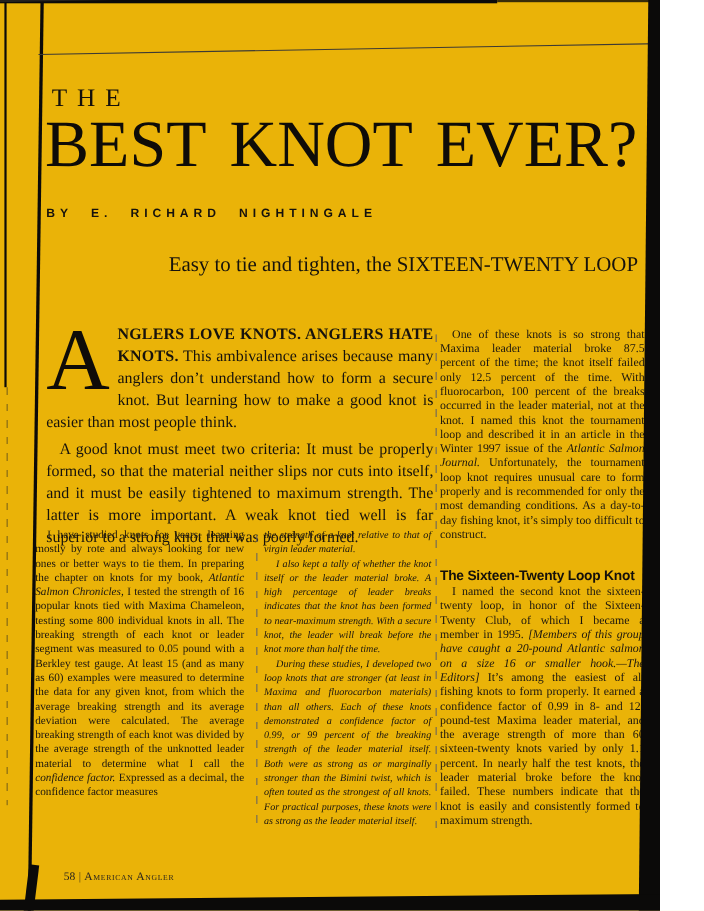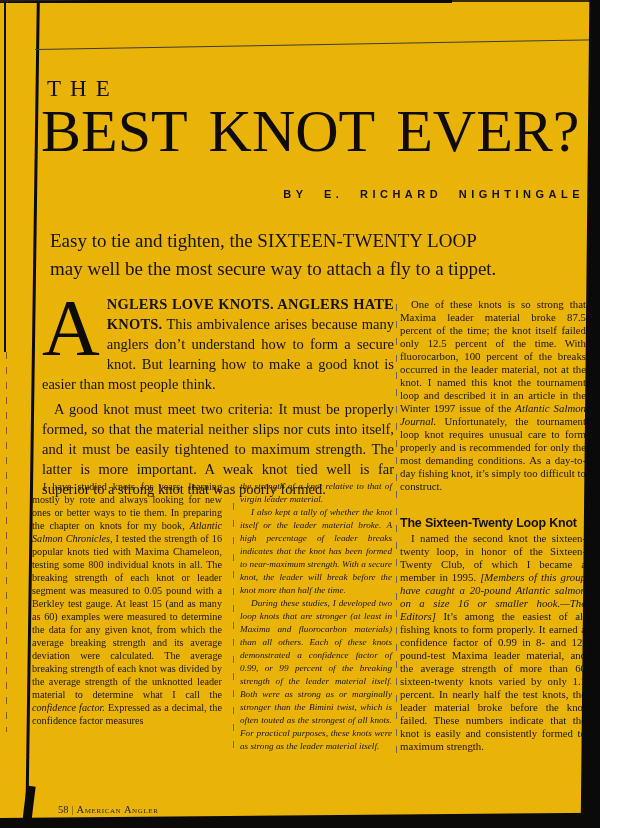--- a/index.html
+++ b/index.html
@@ -22,44 +22,44 @@
   #footer-rule{left:28px;top:777px;width:570px;height:2px;background:#25221e;
     transform:rotate(-1.1deg);transform-origin:left center;}
   .vrule{position:absolute;width:1px;
     background:repeating-linear-gradient(to bottom,#6b655d 0 7px,transparent 7px 17px);}
   #rule1{left:233px;top:486px;height:272px;}
   #rule2{left:396px;top:304px;height:452px;}
   
   #kicker{position:absolute;left:47px;top:76px;font-size:23px;letter-spacing:9px;color:#14100b;}
   #title{position:absolute;left:41px;top:100px;width:560px;margin:0;font-weight:normal;
     font-size:60px;line-height:62px;letter-spacing:0px;word-spacing:7px;color:#0f0c08;white-space:nowrap;}
-  #byline{position:absolute;left:42px;top:188px;width:542px;text-align:right;
+  #byline{position:absolute;left:42px;top:188px;width:542px;text-align:left;
     font-family:"Liberation Sans", sans-serif;font-weight:bold;font-size:11px;
     letter-spacing:4.5px;word-spacing:9px;color:#16120d;}
-  #deck{position:absolute;left:50px;top:227px;width:530px;text-align:left;
+  #deck{position:absolute;left:50px;top:227px;width:530px;text-align:right;
     font-size:19px;line-height:28px;color:#17130d;}
   
   #intro{position:absolute;left:42px;top:294px;width:352px;font-size:14.5px;
     line-height:20px;text-align:justify;color:#17130d;}
   #intro p{margin:0;}
   #intro p + p{margin-top:5px;text-indent:12px;}
   .dropcap{float:left;font-size:80px;line-height:60px;padding:4px 7px 0 0;color:#0f0c08;}
   .lead-caps{font-weight:bold;letter-spacing:.2px;}
   
   .col{position:absolute;text-align:justify;color:#1b1610;}
   .col p{margin:0;text-indent:11px;}
   .col p.noindent{text-indent:0;}
   #col-left{left:32px;top:480px;width:190px;font-size:10.2px;line-height:13px;}
   #col-mid{left:240px;top:480px;width:152px;font-size:9.2px;line-height:13px;font-style:italic;}
   #col-right{left:400px;top:298px;width:186px;font-size:10.8px;line-height:13px;}
   #col-right h2{margin:24px 0 2px 0;font-family:"Liberation Sans", sans-serif;
     font-size:12.5px;letter-spacing:-0.2px;color:#14100b;}
   .ital{font-style:italic;}
   
-  #footer{position:absolute;left:58px;top:792px;font-size:10.5px;color:#2a251e;margin-top:12px;}
+  #footer{position:absolute;left:58px;top:792px;font-size:10.5px;color:#2a251e;}
   #footer .mag{font-variant:small-caps;letter-spacing:.6px;}
   #footer .sep{padding:0 3px;opacity:.8;}
   
   #fragments{position:absolute;left:611px;top:314px;width:29px;height:470px;
     overflow:hidden;font-size:10.5px;line-height:13.4px;color:#27211a;white-space:nowrap;text-align:right;}
 </style>
 </head>
 <body>
 
 <div class="canvas">
@@ -70,21 +70,20 @@
   <div id="left-line-outer-b" style="position:absolute;"></div>
   <div class="art" id="left-line-inner"></div>
   <div class="art" id="left-hook"></div>
   <div id="page-top-edge" style="position:absolute;"></div>
 
   <div id="kicker">THE</div>
   <h1 id="title">BEST KNOT EVER?</h1>
   <div id="byline">BY E. RICHARD NIGHTINGALE</div>
   <div id="deck">
     <div>Easy to tie and tighten, the SIXTEEN-TWENTY LOOP</div>
-    <div>may well be the most secure way to attach a fly to a tippet.</div>
   </div>
 
   <div id="intro">
     <p><span class="dropcap">A</span><span class="lead-caps">NGLERS LOVE KNOTS. ANGLERS HATE KNOTS.</span><span> This ambivalence arises because many anglers don’t understand how to form a secure knot. But learning how to make a good knot is easier than most people think.</span></p>
     <p>A good knot must meet two criteria: It must be properly formed, so that the material neither slips nor cuts into itself, and it must be easily tightened to maximum strength. The latter is more important. A weak knot tied well is far superior to a strong knot that was poorly formed.</p>
   </div>
 
   <div class="vrule" id="rule1"></div>
   <div class="vrule" id="rule2"></div>
 

